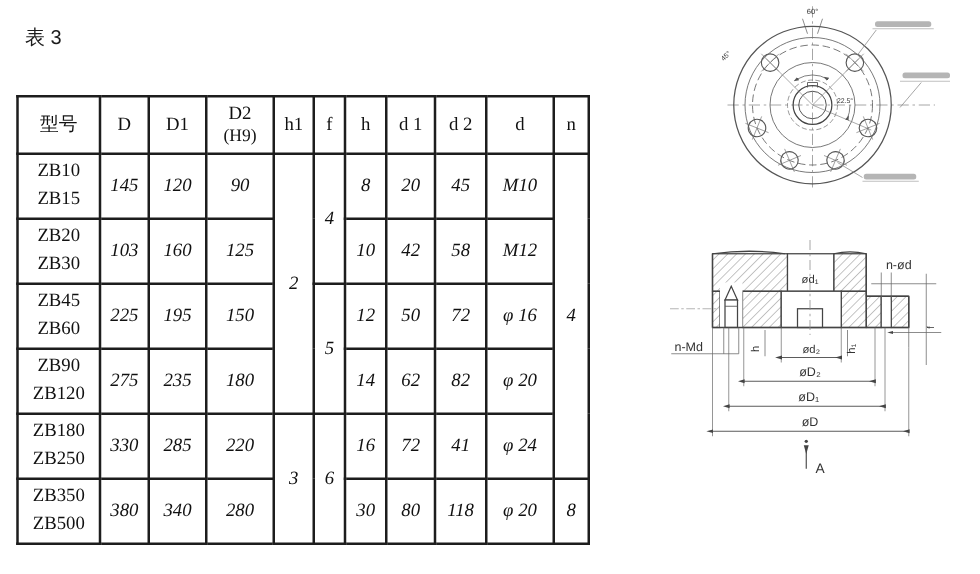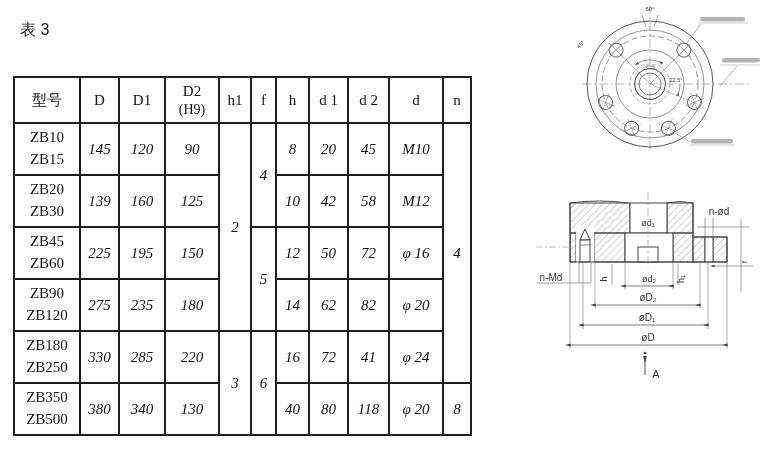--- a/index.html
+++ b/index.html
@@ -72,21 +72,21 @@
         <td class="val">20</td>
         <td class="val">45</td>
         <td class="val">M10</td>
         <td class="val" rowspan="5">4</td>
       </tr>
       <tr>
         <td class="model">
           <div>ZB20</div>
           <div>ZB30</div>
         </td>
-        <td class="val">139</td>
+        <td class="val">103</td>
         <td class="val">160</td>
         <td class="val">125</td>
         <td class="val">10</td>
         <td class="val">42</td>
         <td class="val">58</td>
         <td class="val">M12</td>
       </tr>
       <tr>
         <td class="model">
           <div>ZB45</div>
@@ -129,22 +129,22 @@
         <td class="val">41</td>
         <td class="val">φ 24</td>
       </tr>
       <tr>
         <td class="model">
           <div>ZB350</div>
           <div>ZB500</div>
         </td>
         <td class="val">380</td>
         <td class="val">340</td>
-        <td class="val">130</td>
-        <td class="val">40</td>
+        <td class="val">280</td>
+        <td class="val">30</td>
         <td class="val">80</td>
         <td class="val">118</td>
         <td class="val">φ 20</td>
         <td class="val ntop">8</td>
       </tr>
     </tbody>
   </table>
 
   <svg class="drawing" style="left:540px;top:0;" width="244" height="168" viewBox="540 0 244 168">
     <defs>

